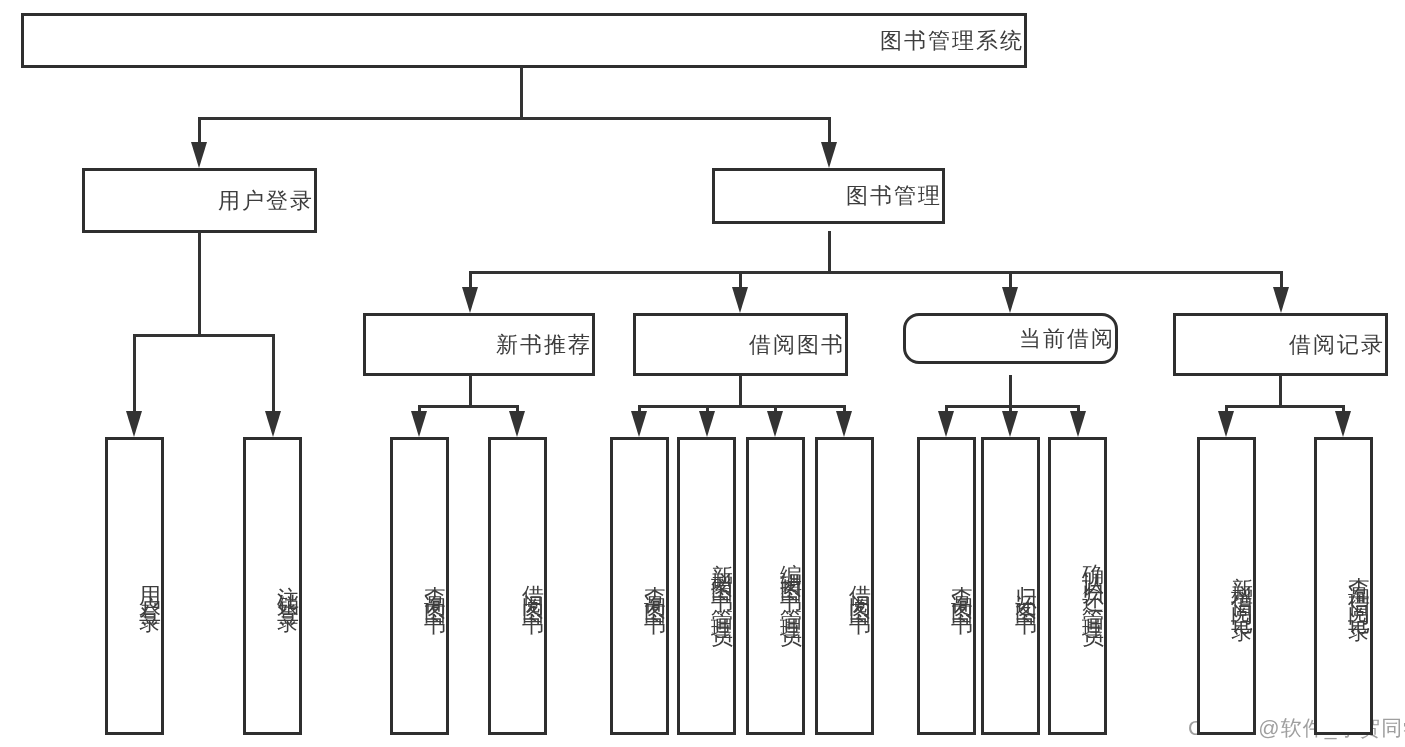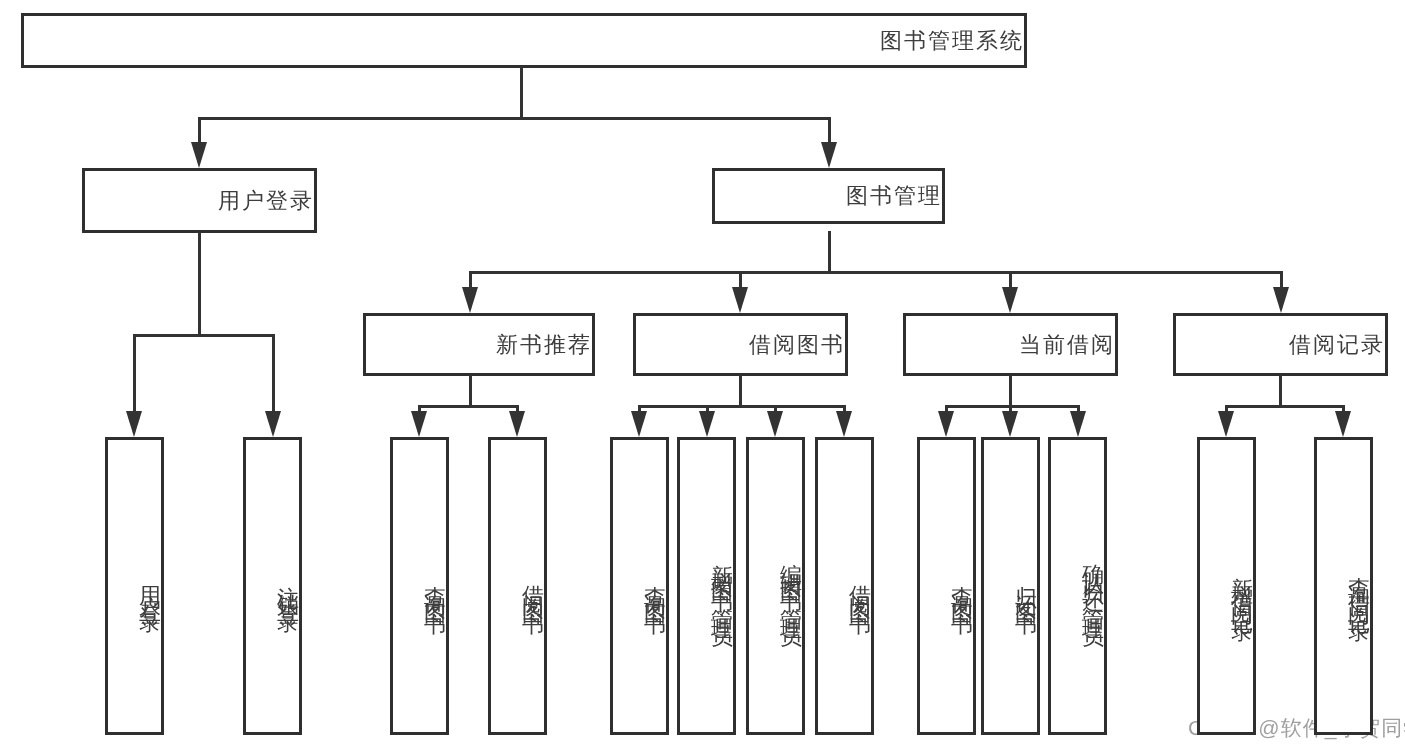--- a/index.html
+++ b/index.html
@@ -73,21 +73,21 @@
     </div>
     <div class="node node-h" style="left: 712px; top: 168px; width: 233px; height: 56px;">
       <span>图书管理</span>
     </div>
     <div class="node node-h" style="left: 363px; top: 313px; width: 232px; height: 63px;">
       <span>新书推荐</span>
     </div>
     <div class="node node-h" style="left: 633px; top: 313px; width: 215px; height: 63px;">
       <span>借阅图书</span>
     </div>
-    <div class="node node-h" style="left: 903px; top: 313px; width: 215px; height: 63px;">
+    <div class="node node-h" style="left: 903px; top: 313px; width: 215px; height: 51px; border-radius: 16px;">
       <span>当前借阅</span>
     </div>
     <div class="node node-h" style="left: 1173px; top: 313px; width: 215px; height: 63px;">
       <span>借阅记录</span>
     </div>
     <div class="node node-v" style="left: 105px; top: 437px; width: 59px; height: 298px;">
       <span>用户登录</span>
     </div>
     <div class="node node-v" style="left: 243px; top: 437px; width: 59px; height: 298px;">
       <span>注销登录</span>

